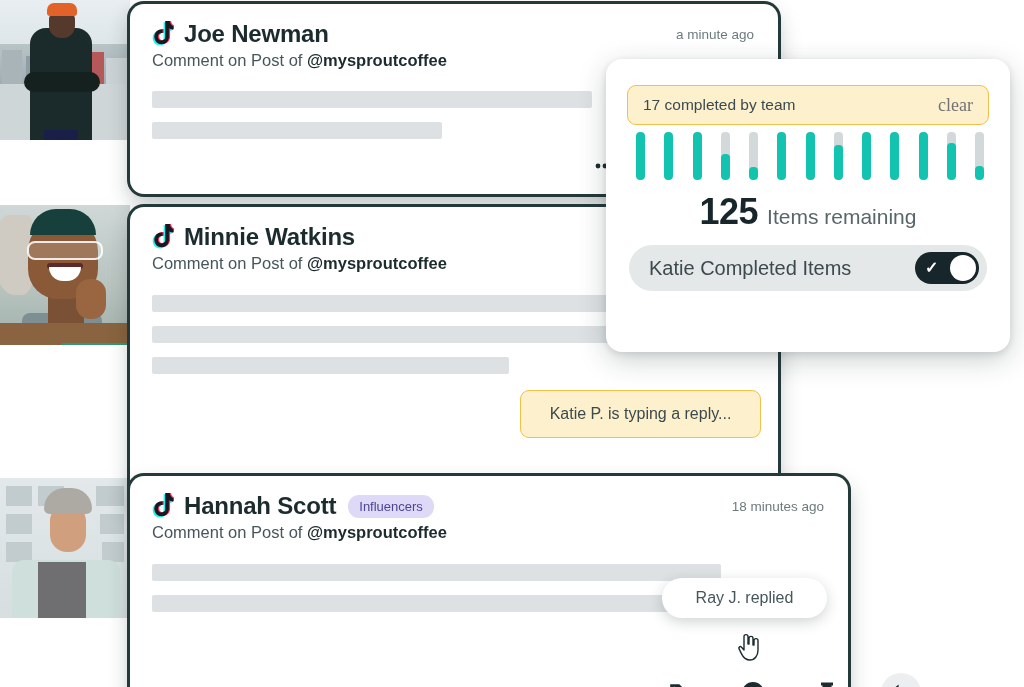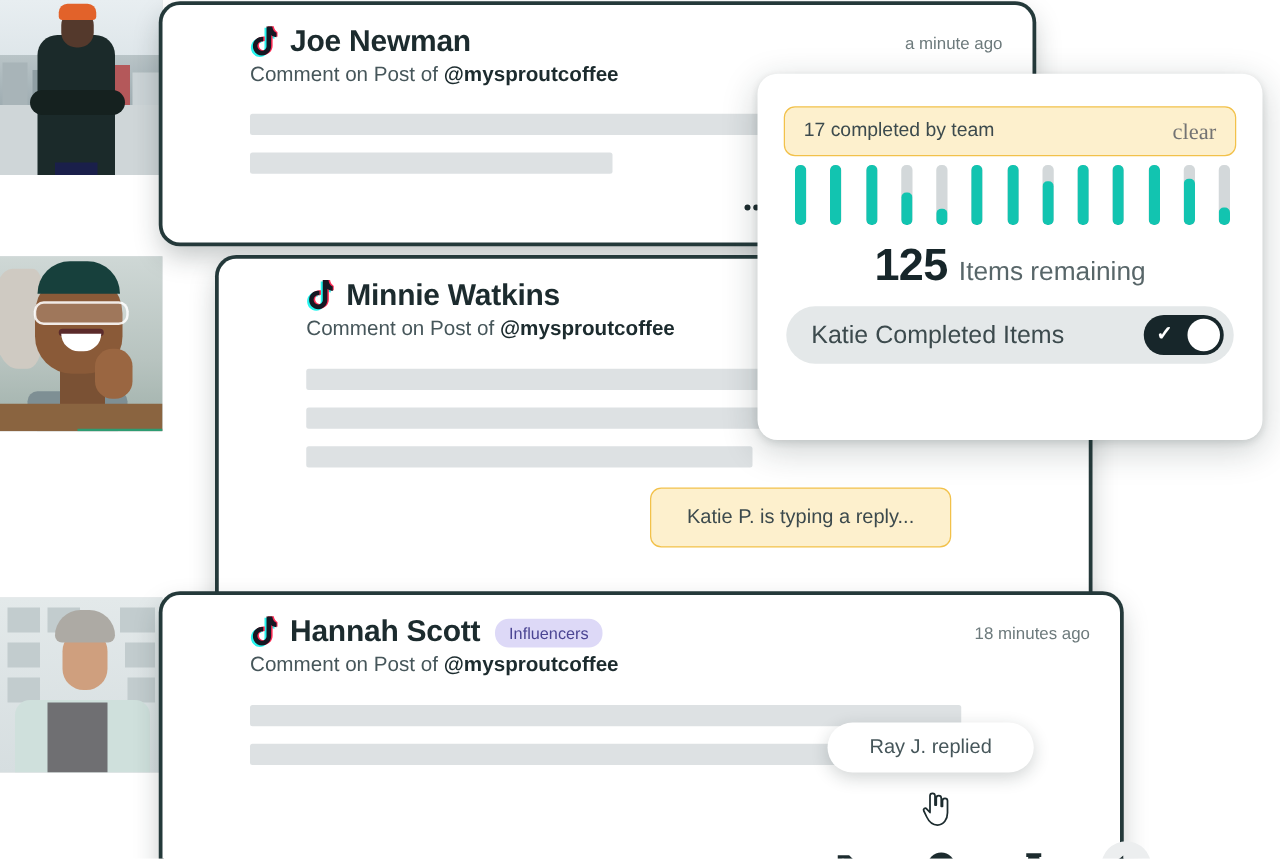--- a/index.html
+++ b/index.html
@@ -71,24 +71,23 @@
   #photo-3 .face { position:absolute; left:50px; top:26px; width:36px; height:48px; background:#cf9f7e; border-radius:17px; }
   #photo-3 .hair { position:absolute; left:44px; top:36px; width:52px; height:54px; background:#6d4a30; border-radius:20px; z-index:-1;}
   #photo-3 .beanie{position:absolute; left:44px; top:10px; width:48px; height:26px; background:#adaaa4; border-radius:22px 22px 6px 6px; }
 
   
   .card {
     position: absolute;
     background: #ffffff;
     border-radius: 14px;
     box-shadow: 0 0 0 3px #24393a, 0 10px 22px rgba(20,35,36,.28);
-    padding-left: 48px;
   }
   #card-1 { left: 130px; top: 4px;  width: 648px; height: 190px; }
-  #card-2 { left: 130px; top: 207px; width: 648px; height: 297px; margin-left: 45px; }
+  #card-2 { left: 130px; top: 207px; width: 648px; height: 297px; }
   #card-3 { left: 130px; top: 476px; width: 718px; height: 249px; }
 
   .card-head {
     display: flex;
     align-items: center;
     padding: 16px 24px 0 22px;
   }
   .tiktok-icon { width: 22px; height: 26px; position: relative; flex: 0 0 auto; margin-right: 10px; }
   .tiktok-icon svg { display: block; }
 

